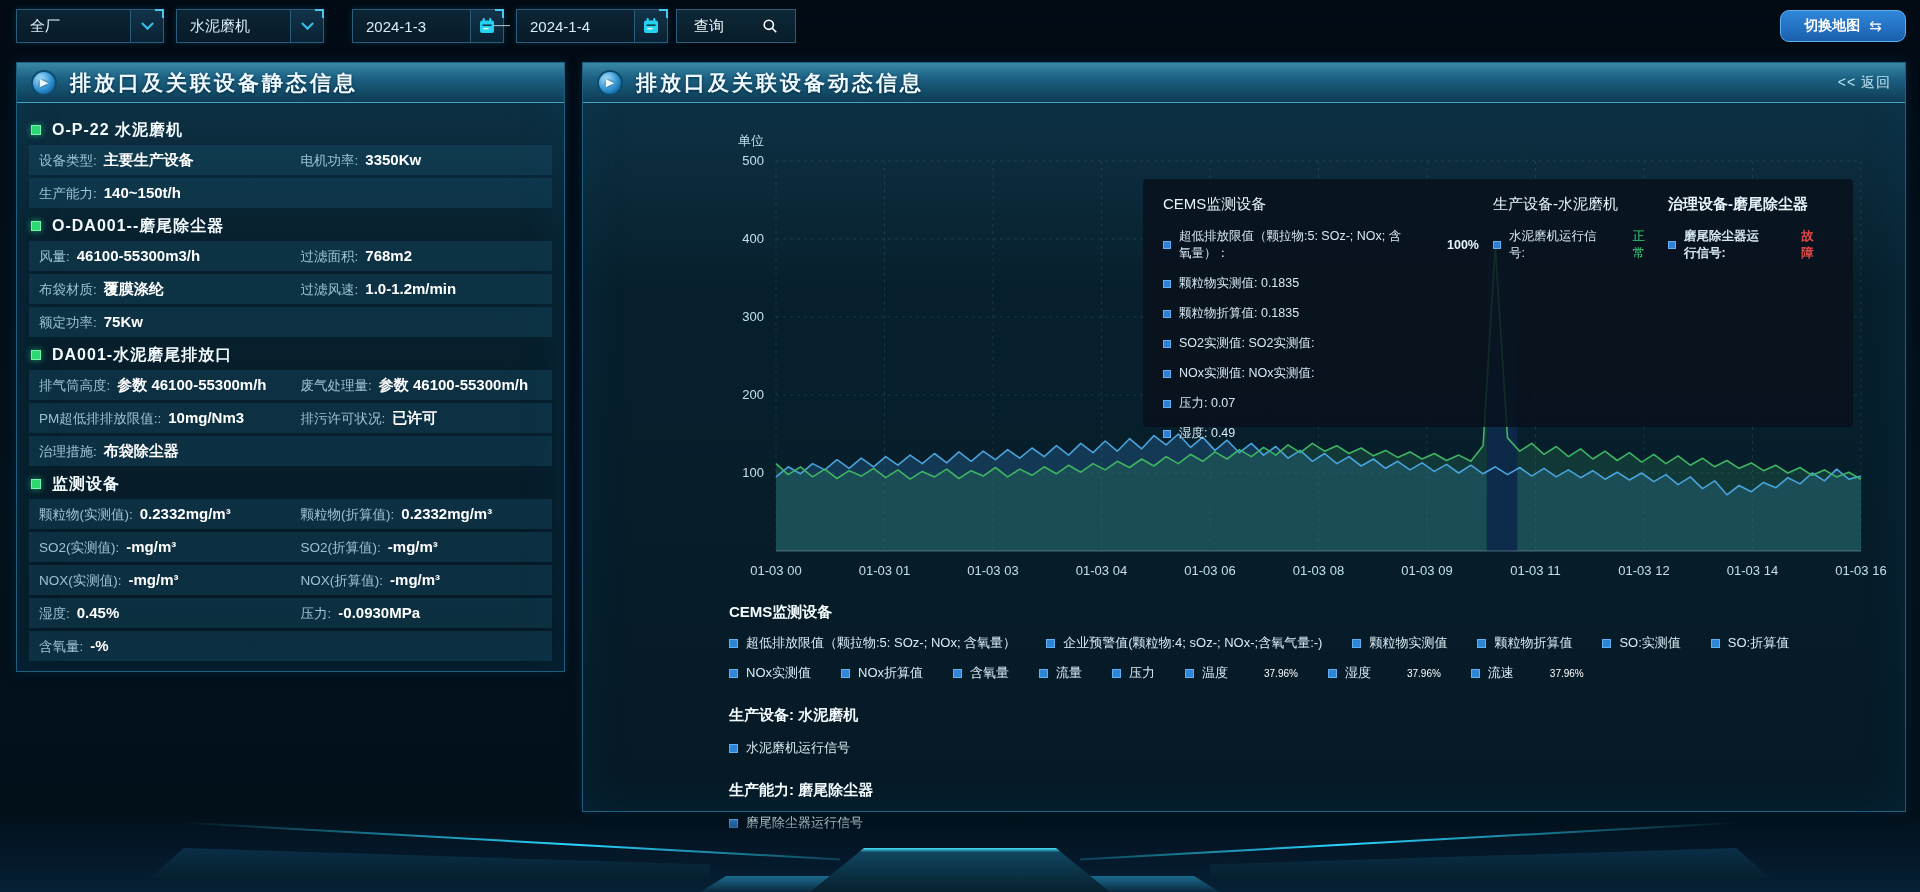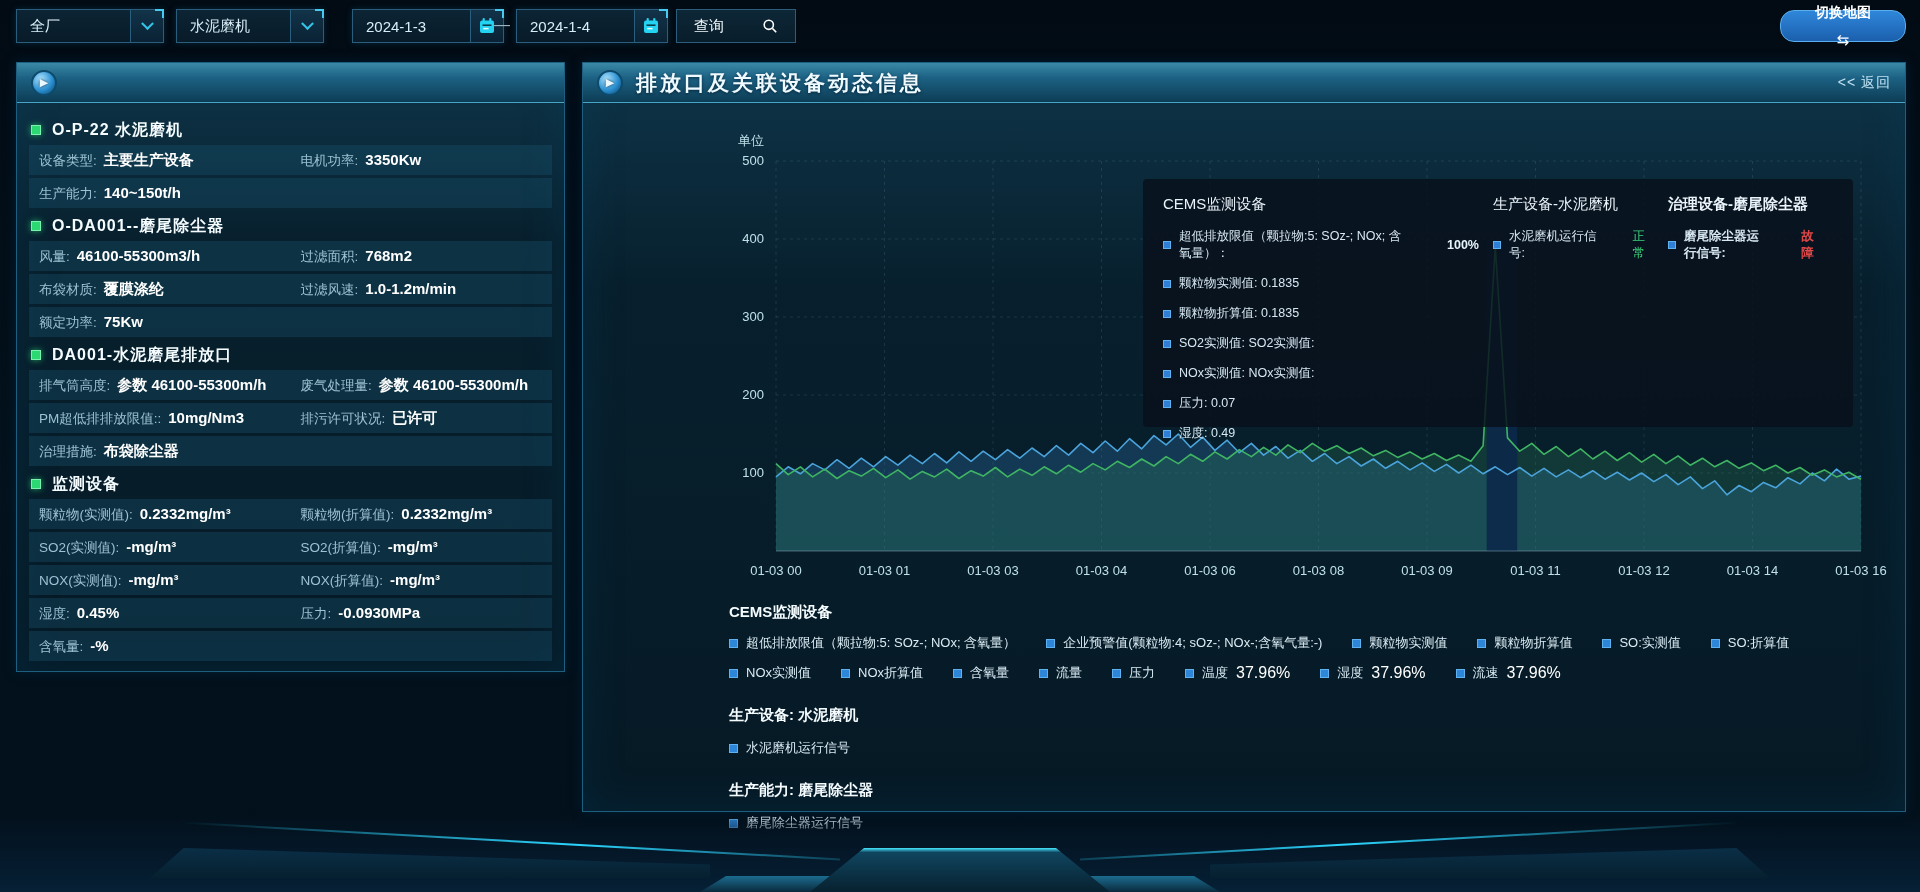--- a/index.html
+++ b/index.html
@@ -29,21 +29,21 @@
     transform:rotate(45deg) translate(-2px,-2px); }
   .range-dash { position:absolute; left:494px; top:16px; color:#9fb8c6; font-size:16px; }
   .query-btn {
     position:absolute; left:676px; top:9px; width:120px; height:34px; display:flex; align-items:center;
     justify-content:space-between; padding:0 17px; background:linear-gradient(180deg,#0d2737 0%,#091d2b 100%);
     border:1px solid #2a5e7c; color:#f2fafd; font-size:15px; cursor:pointer;
   }
   .map-btn {
     position:absolute; left:1780px; top:10px; width:126px; height:32px; display:flex; align-items:center;
     justify-content:center; gap:9px; background:linear-gradient(180deg,#2f87da 0%,#1b5fae 100%);
-    border:1px solid #5ab0ee; border-radius:14px; color:#fff; font-size:14px; font-weight:700; cursor:pointer;flex-direction:column;
+    border:1px solid #5ab0ee; border-radius:9px; color:#fff; font-size:14px; font-weight:700; cursor:pointer;
   }
   .map-btn .arr { font-size:15px; font-weight:400; }
 
   
   .panel {
     position:absolute; border:1px solid #1e5f7f;
     background:linear-gradient(180deg,rgba(17,62,84,.82) 0%,rgba(8,33,47,.92) 30%,rgba(6,26,38,.95) 100%);
     box-shadow:inset 0 0 40px rgba(0,70,110,.25), 0 0 10px rgba(0,40,70,.6);
   }
   .panel-left  { left:16px;  top:62px; width:549px;  height:610px; }
@@ -77,21 +77,21 @@
   .cell .lbl { font-size:13.5px; color:#9cc2d3; white-space:nowrap; }
   .cell .val { font-size:15px; font-weight:700; color:#ffffff; margin-left:7px; white-space:nowrap; }
 
   
   .chart-wrap { position:absolute; left:138px; top:68px; width:1175px; height:465px; }
   .rp-lower { position:absolute; left:146px; top:540px; right:34px; }
   .legend-heading { font-size:15px; font-weight:700; color:#f4fcff; margin-bottom:12px; }
   .legend-row { display:flex; flex-wrap:wrap; column-gap:30px; row-gap:12px; align-items:center; }
   .legend-item { display:flex; align-items:center; gap:8px; font-size:13px; color:#d9ecf5; cursor:pointer; }
   .lg-marker { width:9px; height:9px; background:#2d86d8; border:1px solid #5fb1ef; flex:0 0 9px; }
-  .legend-item .lg-val { color:#ffffff; font-size:16px; margin-left:0; }
+  .legend-item .lg-val { color:#ffffff; font-size:10px; margin-left:28px; }
   .group-block { margin-top:24px; }
   .group-heading { font-size:15px; font-weight:700; color:#f4fcff; }
   .group-item { display:flex; align-items:center; gap:8px; font-size:13px; color:#d9ecf5; margin-top:14px; }
 
   
   .chart-tooltip {
     position:absolute; left:560px; top:116px; width:710px; height:248px;
     background:rgba(8,17,27,.84); border-radius:4px; padding:16px 20px;
     display:flex; z-index:5; pointer-events:none;
   }
@@ -174,20 +174,21 @@
   </button>
   <button class="map-btn">
     <span>切换地图</span>
     <span class="arr">⇆</span>
   </button>
 </div>
 
 <div class="panel panel-left">
   <div class="panel-header">
     <span class="play-icon">▶</span>
+    <span class="panel-title">排放口及关联设备静态信息</span>
   </div>
   <div class="lp-body">
       <div class="sec-header">
         <span class="bullet"></span>
         <span class="sec-title">O-P-22 水泥磨机</span>
       </div>
       <div class="data-row">
         <div class="cell">
           <span class="lbl">设备类型:</span>
           <span class="val">主要生产设备</span>

